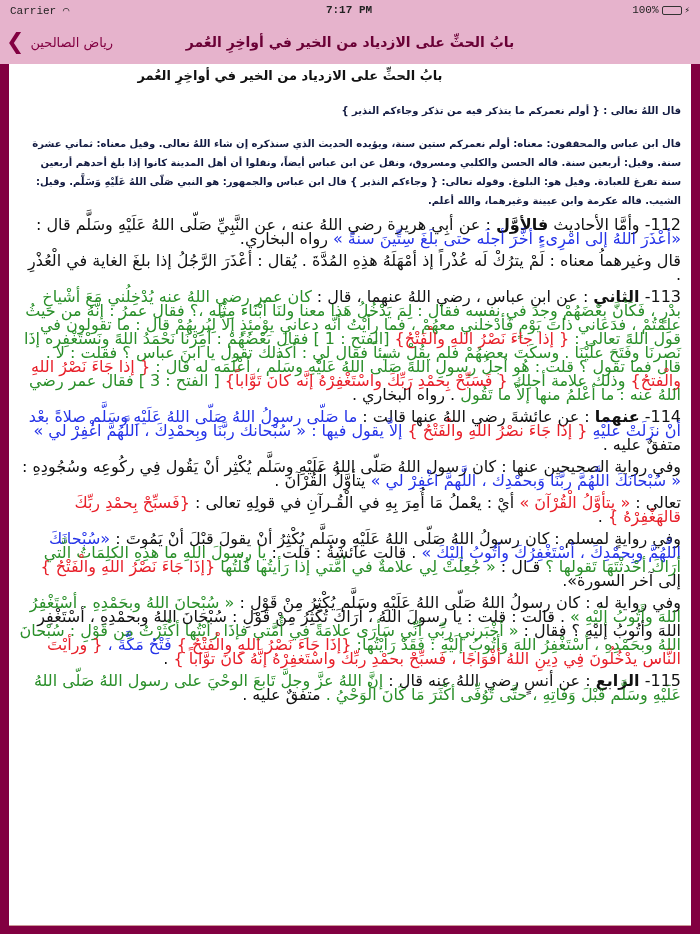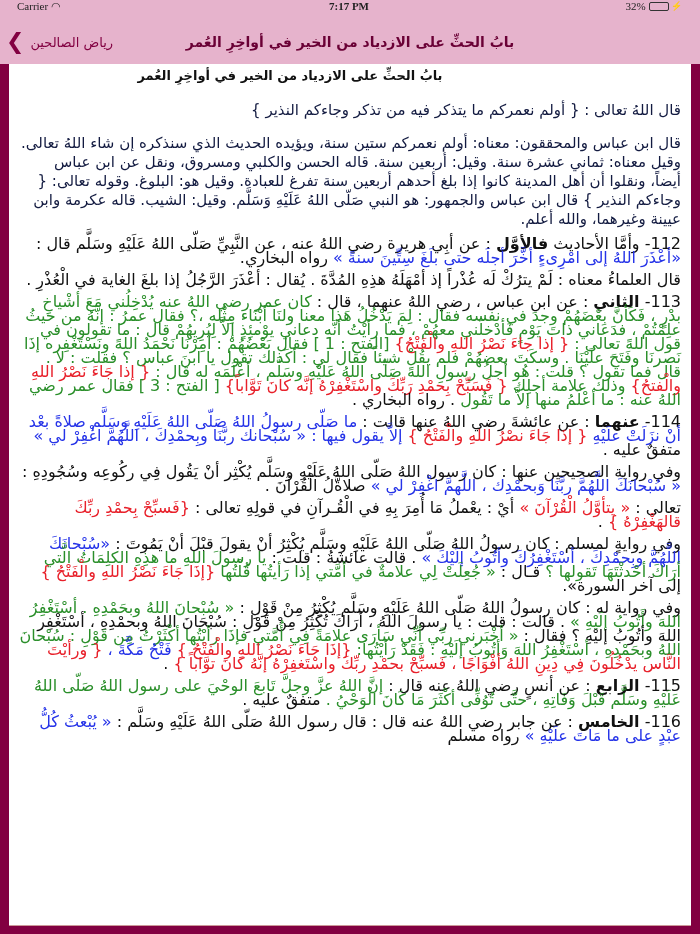--- a/index.html
+++ b/index.html
@@ -1,46 +1,46 @@
 <!DOCTYPE html>
 <html><head>
 <meta charset="utf-8">
 <style>
   * { box-sizing: border-box; margin: 0; padding: 0; }
   html, body { width: 700px; height: 934px; overflow: hidden; }
   body { background: #820041; font-family: "DejaVu Sans", sans-serif; position: relative; }
   .topbar { position: absolute; left: 0; top: 0; width: 700px; height: 64px; background: #e6b3cc; }
-  .status { height: 20px; display: flex; align-items: flex-start; justify-content: space-between; padding: 0 17px; font-size: 11px; color: #222; font-family: Liberation Serif, serif; }
+  .status { height: 20px; display: flex; align-items: center; justify-content: space-between; padding: 0 10px; font-size: 11px; color: #222; font-family: Liberation Mono, monospace; }
   .status .time { font-weight: bold; position: absolute; left: 0; right: 2px; text-align: center; pointer-events: none; }
   .battery { display: inline-flex; align-items: center; gap: 3px; }
   .batt-body { width: 20px; height: 9px; border: 1px solid #333; border-radius: 2px; padding: 1px; display: inline-block; }
   .batt-fill { width: 100%; height: 100%; background: #4cd964; border-radius: 1px; }
   .nav { height: 44px; position: relative; display: flex; align-items: center; }
   .back { position: absolute; left: 6px; top: 0; height: 44px; display: flex; align-items: center; gap: 6px; color: #820041; font-size: 13px; cursor: pointer; }
   .back .chev { font-size: 22px; font-weight: bold; line-height: 1; }
   .nav-title { width: 100%; text-align: center; font-size: 14px; font-weight: bold; color: #6a0035; direction: rtl; }
   .content { position: absolute; left: 9px; top: 64px; width: 682px; height: 862px; background: #fff; border-bottom: 1px solid #c99; direction: rtl; padding: 4px 10px 0 10px; overflow: hidden; }
   .section-title { text-align: center; font-weight: bold; font-size: 13px; margin: 0 0 18px 0; padding-right: 120px; color: #111; }
   p { font-size: 16px; line-height: 14px; color: #111; margin-bottom: 8px; }
-  p.bold { font-weight: normal; font-size: 15px; line-height: 19px; color: #121a40; }
+  p.bold { font-weight: bold; font-size: 10px; line-height: 19px; color: #121a40; }
   .ord { font-weight: bold; }
   .blue { color: #2533e8; }
   .green { color: #2a8f2a; }
   .red { color: #e8202a; }
   .gap { height: 6px; }
 </style>
 </head>
 <body>
 
 <div class="topbar">
   <div class="status">
     <span><span>Carrier</span> <span>◠</span></span>
     <span class="time">7:17 PM</span>
     <span class="battery">
-      <span>32%</span>
+      <span>100%</span>
       <span class="batt-body"><span class="batt-fill"></span></span>
       <span style="font-size:9px">⚡</span>
     </span>
   </div>
   <div class="nav">
     <div class="back">
       <span class="chev">❮</span>
       <span>رياض الصالحين</span>
     </div>
     <div class="nav-title">بابُ الحثِّ على الازدياد من الخير في أواخِرِ العُمر</div>
@@ -50,42 +50,39 @@
 <div class="content">
   <div class="section-title">بابُ الحثِّ على الازدياد من الخير في أواخِرِ العُمر</div>
 
   <p class="bold">قال اللهُ تعالى :  { أولم نعمركم ما يتذكر فيه من تذكر وجاءكم النذير }</p>
   <div class="gap"></div>
   <p class="bold">قال ابن عباس والمحققون: معناه: أولم نعمركم ستين سنة، ويؤيده الحديث الذي سنذكره إن شاء اللهُ تعالى. وقيل معناه: ثماني عشرة سنة. وقيل: أربعين سنة. قاله الحسن والكلبي ومسروق، ونقل عن ابن عباس أيضاً، ونقلوا أن أهل المدينة كانوا إذا بلغ أحدهم أربعين سنة تفرغ للعبادة. وقيل هو: البلوغ. وقوله تعالى:  { وجاءكم النذير }  قال ابن عباس والجمهور: هو النبي صَلّى اللهُ عَلَيْهِ وَسَلَّم. وقيل: الشيب. قاله عكرمة وابن عيينة وغيرهما، والله أعلم.</p>
 
   <p>
     <span>112- وأمَّا الأحاديث </span><span class="ord">فالأوَّل</span><span> : عن أبِي هريرة رضي اللهُ عنه ، عن النَّبِيِّ صَلّى اللهُ عَلَيْهِ وسَلَّم قال : </span><span class="blue">«أعْذَرَ اللهُ إلى امْرِىءٍ أخَّرَ أجلَه حتى بلَغَ سِتِّينَ سنةً »</span><span> رواه البخاري.</span>
   </p>
-  <p>قال العلماءُ معناه : لَمْ يترُكْ لَه عُذْراً إذ أمْهَلَهُ هذِهِ المُدَّةَ . يُقال : أعْذَرَ الرَّجُلُ إذا بلغَ الغاية في الْعُذْرِ .</p>
+  <p>قال وغيرهماُ معناه : لَمْ يترُكْ لَه عُذْراً إذ أمْهَلَهُ هذِهِ المُدَّةَ . يُقال : أعْذَرَ الرَّجُلُ إذا بلغَ الغاية في الْعُذْرِ .</p>
 
   <p>
     <span>113- </span><span class="ord">الثاني</span><span> : عن ابن عباس ، رضي اللهُ عنهما ، قال : </span><span class="green">كان عمر رضي اللهُ عنه يُدْخِلُني مَعَ أشْياخِ بدْرٍ ، فَكَأنَّ بعْضَهُمْ وجدَ في نفسه فقال : لِمَ يَدْخُلُ هَذا معنا ولنَا أبْنَاء مِثْله ،؟ فقال عمرُ : إنَّهُ من حيثُ علِمْتُمْ ، فدَعَاني ذاتَ يَوْمٍ فَأدْخلَني معهُمْ ، فما رأيْتُ أنَّه دعاني يوْمئِذٍ إلاَّ لِيُرِيهُمْ قال : ما تقولون في قول اللهً تعالى :  </span><span class="red">{ إذا جاءَ نَصْرُ اللهِ والْفَتْحُ}</span><span class="green"> [الفتح : 1 ] فقال بَعْضُهُمْ : أمِرْنَا نَحْمَدُ اللهً ونَسْتَغْفِره إذَا نَصرنَا وفَتَحَ علَيْنَا . وسكَتَ بعضهُمْ فلم يقُلْ شيئاً فقال لي : أكَذلك تقول يا ابنَ عباس ؟ فقلت : لا . قال فما تقول ؟ قلت : هُو أجلُ رسولِ اللهً صَلّى اللهُ عَلَيْهِ وسَلَّم ، أعْلَمَه له قال : </span><span class="red">{ إذا جَاءَ نَصْرُ اللهِ والْفتحُ}</span><span class="green">  وذلك علامة أجلِك </span><span class="red">{ فَسَبِّحْ بِحمْدِ رَبِّكَ واسْتَغْفِرْهُ إنَّه كانَ تَوَّاباً}</span><span class="green">  [ الفتح : 3 ] فقال عمر رضي اللهُ عنه : ما أعْلَمُ منها إلاَّ ما تَقُول</span><span> . رواه البخاري .</span>
   </p>
 
   <p>
     <span>114- </span><span class="ord">عنهما</span><span> : عن عائشةَ رضي اللهُ عنها قالت : </span><span class="blue">ما صَلّى رسولُ اللهُ صَلّى اللهُ عَلَيْهِ وسَلَّم صلاةً بعْد أنْ نزَلَتْ علَيْهِ  </span><span class="red">{ إذَا جَاءَ نصْرُ اللهِ والْفَتْحُ }</span><span class="blue">  إلاَّ يقول فيها : « سُبْحانك ربَّنَا وبِحمْدِكَ ، اللَّهُمَّ اغْفِرْ لي »</span><span> متفقٌ عليه .</span>
   </p>
   <p>
-    <span>وفي رواية الصحيحين عنها : كان رسول اللهُ صَلّى اللهُ عَلَيْهِ وسَلَّم يُكْثِر أنْ يَقُول فِي ركُوعِه وسُجُودِهِ : </span><span class="blue">« سُبْحانَكَ اللَّهُمَّ ربَّنَا وَبحمْدِك ، اللَّهمَّ اغْفِرْ لي »</span><span> صلاةَّلُ الْقُرْآنَ .</span>
+    <span>وفي رواية الصحيحين عنها : كان رسول اللهُ صَلّى اللهُ عَلَيْهِ وسَلَّم يُكْثِر أنْ يَقُول فِي ركُوعِه وسُجُودِهِ : </span><span class="blue">« سُبْحانَكَ اللَّهُمَّ ربَّنَا وَبحمْدِك ، اللَّهمَّ اغْفِرْ لي »</span><span> يتأوَّلُ الْقُرْآنَ .</span>
   </p>
   <p>
     <span>تعالى : </span><span class="red">« يتأوَّلُ الْقُرْآنَ »</span><span> أيْ : يعْملُ مَا أُمِرَ بِهِ في الْقُـرآنِ في قولِهِ تعالى :  </span><span class="red">{فَسبِّحْ بِحمْدِ ربِّكَ قالهَغْفِرْهُ }</span><span> .</span>
   </p>
   <p>
     <span>وفي روايةٍ لمسلم : كان رسولُ اللهُ صَلّى اللهُ عَلَيْهِ وسَلَّم يُكْثِرُ أنْ يقولَ قبْلَ أنْ يَمُوتَ : </span><span class="blue">«سُبْحانَكَ اللَّهُمَّ وبِحمْدِكَ ، أسْتَغْفِرُكَ وأتُوبُ إلَيْكَ »</span><span> . قالت عائشةُ : قلت : </span><span class="green">يا رسولَ اللهِ ما هذِهِ الكلِمَاتُ الَّتي أرَاكَ أحْدثْتَهَا تَقولها ؟</span><span> قـال : </span><span class="green">« جُعِلَتْ لِي علامةٌ في أمَّتي إذا رَأيتُها قُلْتُها  </span><span class="red">{إذَا جَاءَ نَصْرُ اللهِ والْفَتْحُ }</span><span>  إلى آخر السورة».</span>
   </p>
   <p>
     <span>وفي رواية له : كان رسولُ اللهُ صَلّى اللهُ عَلَيْهِ وسَلَّم يُكْثِرُ مِنْ قَوْلِ : </span><span class="green">« سُبْحانَ اللهُ وبحَمْدِهِ . أسْتَغْفِرُ اللهَ وأَتُوبُ إلَيْهِ »</span><span> . قالت : قلت : يا رسولَ اللهُ ، أرَاكَ تُكْثِرُ مِنْ قَوْلِ : سُبْحَانَ اللهُ وبحمْدِهِ ، أسْتَغْفِر اللهَ وأتُوبُ إليْهِ ؟ فقال : </span><span class="green">« أخْبَرني ربِّي أنِّي سَأرَى علامَةً فِي أُمَّتي فإذَا رأيْتُها أكْثَرْتُ مِن قَوْلِ : سُبْحانَ اللهُ وبحَمْدِهِ ، أسْتَغْفِرُ اللهَ وَأتُوبُ إلَيْهِ : فَقَدْ رَأيْتُها:  </span><span class="red">{إذَا جَاءَ نَصْرُ اللهِ والْفَتْحُ }</span><span class="blue"> فَتْحُ مَكَّةَ ،  </span><span class="red">{ ورأيْتَ النَّاس يدْخُلُونَ فِي دِينِ اللهُ أفْوَاجًا ، فَسبِّحْ بحمْدِ ربِّكَ واسْتَغفِرْهُ إنَّهُ كانَ توَّاباً }</span><span>  .</span>
   </p>
 
   <p>
     <span>115- </span><span class="ord">الرابع</span><span> : عن أنسٍ رضي اللهُ عنه قال : </span><span class="green">إنَّ اللهُ عزَّ وجلَّ تَابعَ الوحْيَ على رسول اللهُ صَلّى اللهُ عَلَيْهِ وسَلَّم قَبْلَ وَفَاتِهِ ، حتَّى تُوُفِّى أكْثَرَ مَا كَانَ الْوَحْيُ .</span><span> متفقٌ عليه .</span>
   </p>
 
-  <p>
-    <span>116- </span><span class="ord">الخامس</span><span> : عن جابر رضي اللهُ عنه قال : قال رسول اللهُ صَلّى اللهُ عَلَيْهِ وسَلَّم : </span><span class="blue">« يُبْعثُ كُلُّ عبْدٍ على ما مَاتَ علَيْهِ »</span><span> رواه مسلم</span>
-  </p>
 </div>
 
 </body></html>

